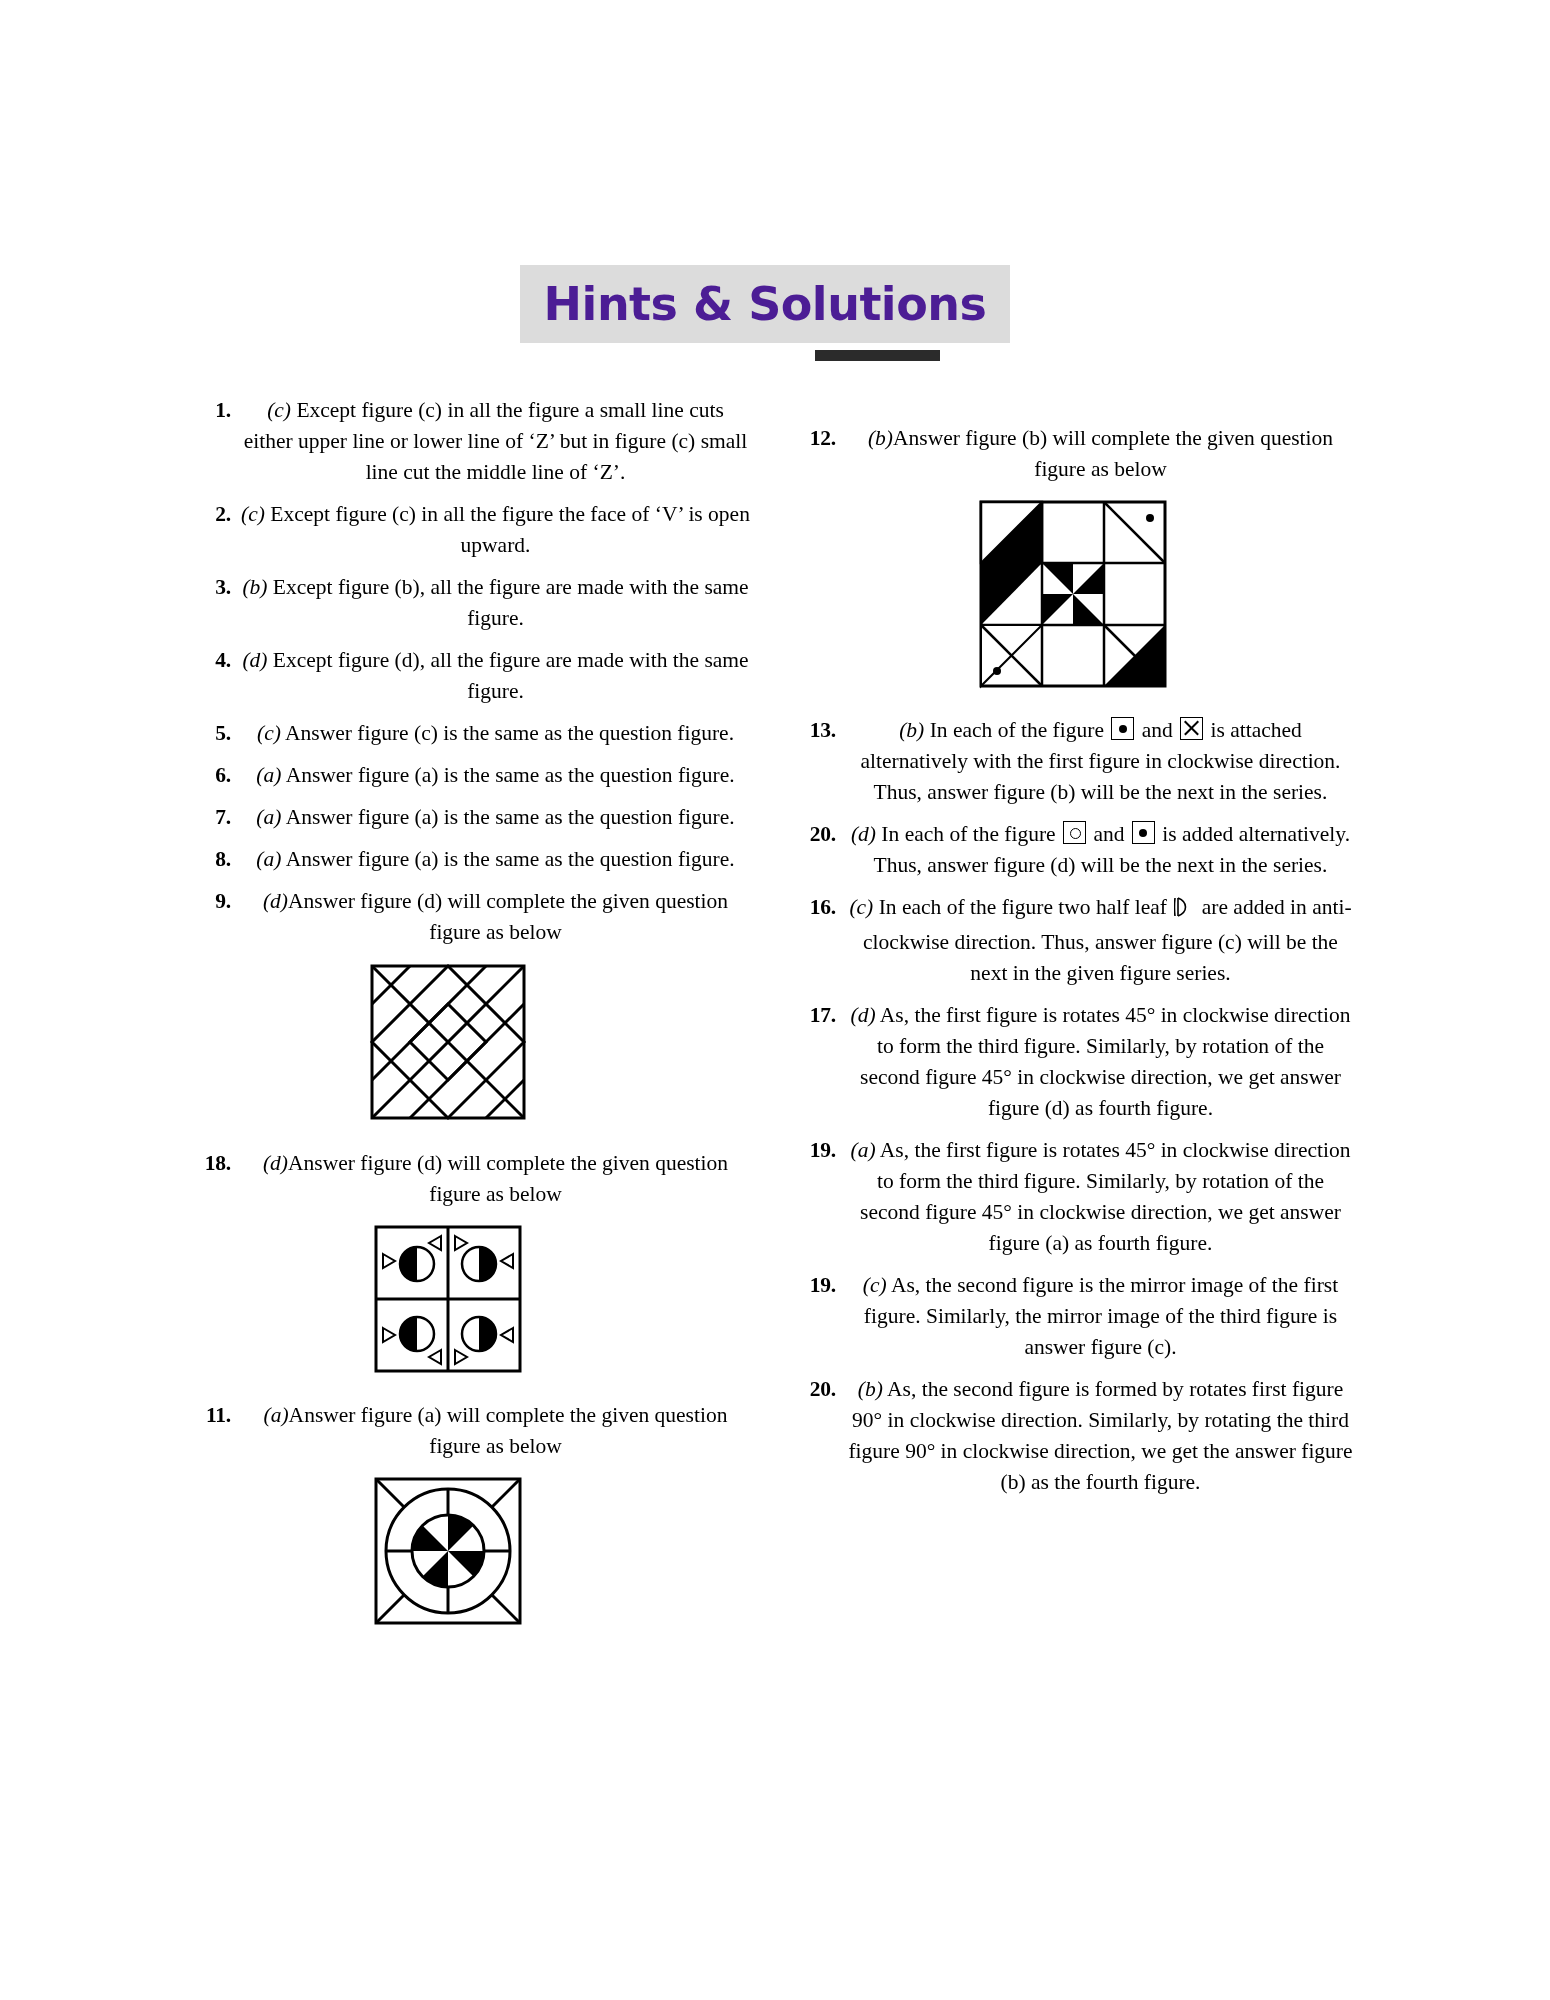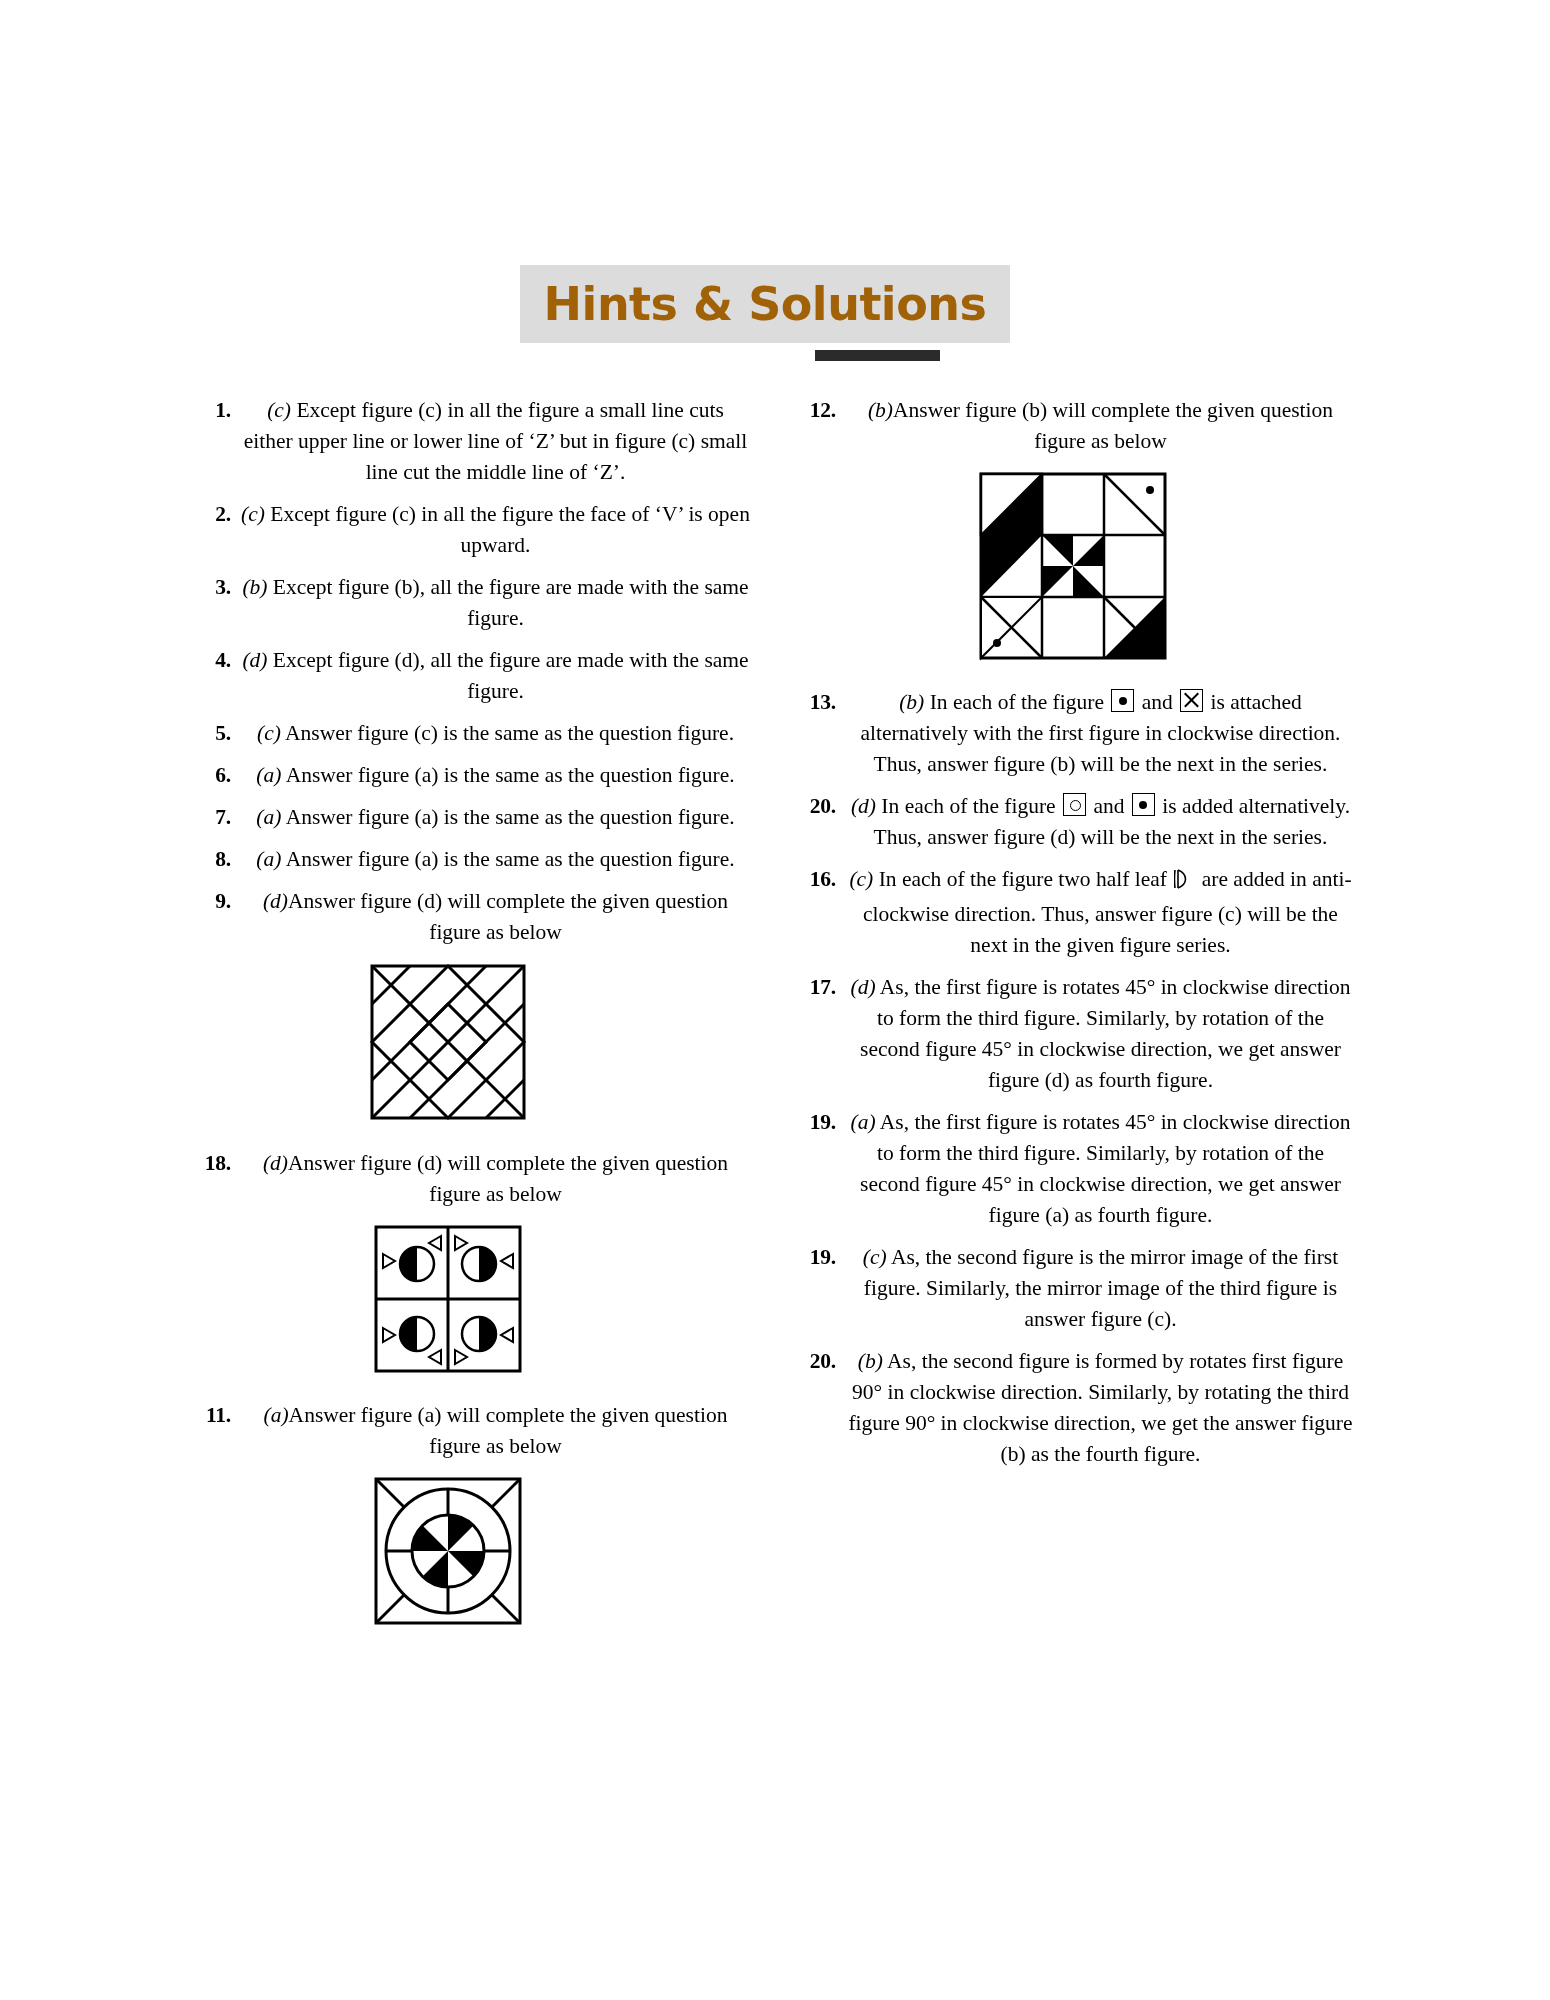--- a/index.html
+++ b/index.html
@@ -38,39 +38,39 @@
   }
   .title-text {
     position: absolute;
     left: 0; top: 2px;
     width: 490px;
     text-align: center;
     font-family: "DejaVu Sans", sans-serif;
     font-weight: bold;
     font-size: 46px;
     letter-spacing: -0.5px;
-    color: #a16207;
+    color: #4c1d95;
     line-height: 74px;
   }
   .title-rule {
     position: absolute;
     left: 295px;
     top: 85px;
     width: 125px;
     height: 11px;
     background: #2b2b2b;
   }
   
   .col {
     position: absolute;
     top: 395px;
     width: 565px;
   }
   .col-left  { left: 185px; }
-  .col-right { left: 790px; }
+  .col-right { left: 790px; margin-top: 28px; }
 
   .item {
     display: flex;
     align-items: flex-start;
     margin-bottom: 11px;
   }
   .item-num {
     flex: 0 0 auto;
     width: 46px;
     text-align: right;

